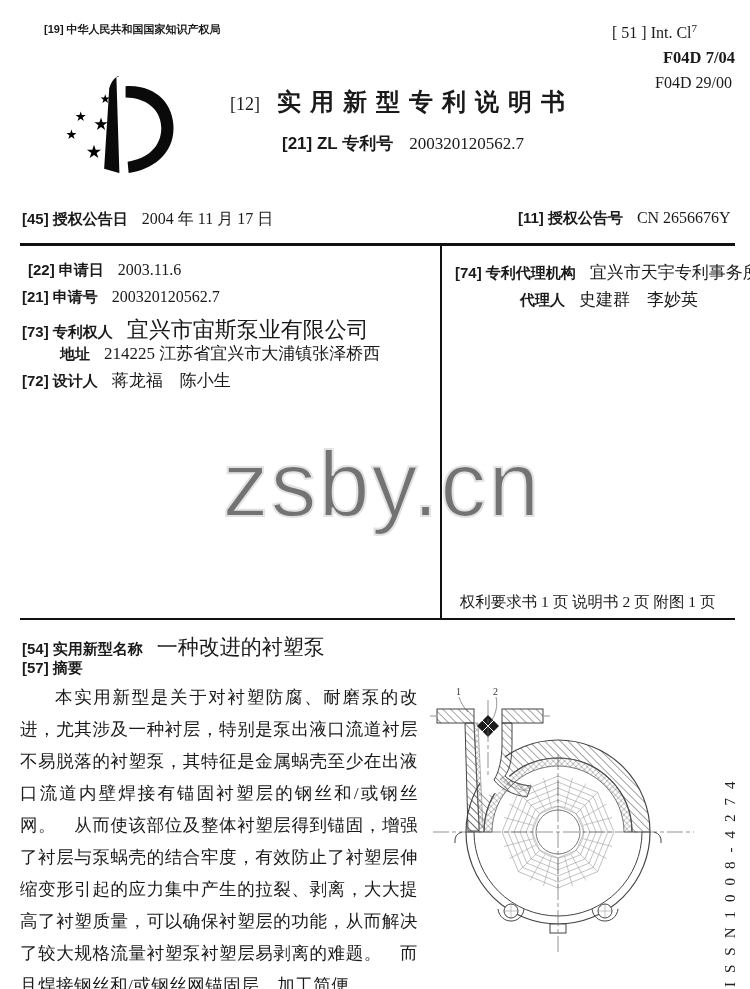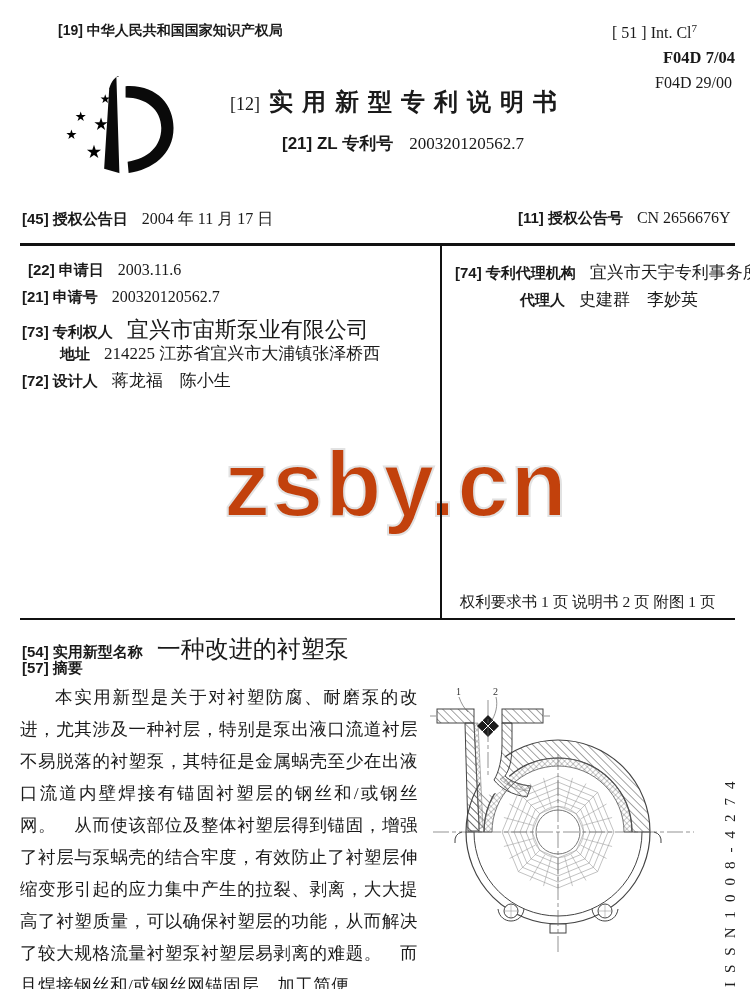--- a/index.html
+++ b/index.html
@@ -2,59 +2,59 @@
 <html><head>
 <meta charset="utf-8">
 <style>
   html,body{margin:0;padding:0;background:#fff;}
   .page{position:relative;width:750px;height:989px;background:#ffffff;overflow:hidden;
         font-family:"Liberation Serif","DejaVu Serif",serif;color:#1a1a1a;}
   .abs{position:absolute;}
   .heiti{font-family:"Liberation Sans","DejaVu Sans",sans-serif;font-weight:bold;}
   .serif{font-family:"Liberation Serif","DejaVu Serif",serif;}
   .rule{background:#111;}
-  .watermark{font-family:"Liberation Sans","DejaVu Sans",sans-serif;font-weight:bold;
-             color:#c2410c;-webkit-text-stroke:2px #e2e2e2;letter-spacing:2px;margin-left:12px;}
+  .watermark{font-family:"Liberation Sans","DejaVu Sans",sans-serif;font-weight:normal;
+             color:#737373;-webkit-text-stroke:2px #e2e2e2;letter-spacing:2px;}
   .vert-issn{writing-mode:vertical-rl;transform:rotate(180deg);letter-spacing:9px;
              font-size:15px;color:#222;}
   .info-line{font-size:15.5px;white-space:nowrap;}
   .info-line .lbl{font-family:"Liberation Sans","DejaVu Sans",sans-serif;font-weight:bold;font-size:15px;}
   .info-line .val{font-family:"Liberation Serif","DejaVu Serif",serif;margin-left:10px;font-size:16px;}
   .abstract{font-size:17.5px;line-height:32px;text-align:justify;text-indent:2em;
             letter-spacing:0.5px;}
 </style>
 </head>
 <body>
 
 <div class="page">
 
   <div class="abs watermark" style="left:212px;top:438px;width:340px;text-align:center;font-size:92px;line-height:1;z-index:0;">zsby.cn</div>
 
-  <div class="abs heiti" style="left:22px;top:22px;font-size:14px;z-index:2;padding-left:36px;">[19] 中华人民共和国国家知识产权局</div>
+  <div class="abs heiti" style="left:8px;top:22px;font-size:11px;z-index:2;padding-left:36px;">[19] 中华人民共和国国家知识产权局</div>
 
   <div class="abs serif" style="left:612px;top:22px;font-size:16px;z-index:2;">
     <span>[ 51 ] Int. Cl</span><sup style="font-size:11px;">7</sup>
   </div>
   <div class="abs serif" style="right:15px;top:48px;width:140px;text-align:right;font-size:16.5px;font-weight:bold;z-index:2;">F04D 7/04</div>
   <div class="abs serif" style="right:18px;top:74px;width:140px;text-align:right;font-size:16px;">F04D 29/00</div>
 
   <svg class="abs" style="left:58px;top:76px;" width="128" height="100" viewBox="0 0 125 98">
     <path d="M50,12 C52,5 56,1 59,0 L63,96 L45,91 Z" fill="#0a0a0a"></path>
     <path d="M57,1 L61,1 L64,96 L60,96 Z" fill="#ffffff"></path>
     <path d="M66,10 C96,8 113,28 113,51 C113,77 92,92 69,95 L68,84 C88,81 101,69 101,51 C101,33 86,21 66,21 Z" fill="#0a0a0a"></path>
     <text x="46" y="26" font-size="12" text-anchor="middle">★</text>
     <text x="22" y="44" font-size="13" text-anchor="middle">★</text>
     <text x="42" y="53" font-size="17" text-anchor="middle">★</text>
     <text x="13" y="62" font-size="13" text-anchor="middle">★</text>
     <text x="35" y="80" font-size="18" text-anchor="middle">★</text>
   </svg>
 
   <div class="abs" style="left:230px;top:86px;font-size:20px;white-space:nowrap;z-index:2;">
     <span class="serif" style="font-size:18px;">[12]</span>
-    <span class="heiti" style="font-size:24px;letter-spacing:9px;margin-left:4px;">实用新型专利说明书</span>
+    <span class="heiti" style="font-size:24px;letter-spacing:9px;margin-left:12px;">实用新型专利说明书</span>
   </div>
   <div class="abs" style="left:282px;top:132px;white-space:nowrap;z-index:2;">
     <span class="heiti" style="font-size:17px;">[21] ZL 专利号</span>
     <span class="serif" style="font-size:17px;margin-left:12px;">200320120562.7</span>
   </div>
 
   <div class="abs info-line" style="left:22px;top:209px;z-index:2;">
     <span class="lbl">[45] 授权公告日</span>
     <span class="val">2004 年 11 月 17 日</span>
   </div>
@@ -94,21 +94,21 @@
   </div>
   <div class="abs info-line" style="left:520px;top:288px;z-index:2;">
     <span class="lbl">代理人</span>
     <span class="val" style="font-size:17px;text-align:right;">史建群　李妙英</span>
   </div>
 
   <div class="abs serif" style="left:440px;top:592px;width:295px;text-align:center;font-size:15.5px;z-index:2;">权利要求书 1 页 说明书 2 页 附图 1 页</div>
 
   <div class="abs info-line" style="left:22px;top:633px;z-index:2;">
     <span class="lbl">[54] 实用新型名称</span>
-    <span class="val" style="font-size:24px;margin-top:25px;">一种改进的衬塑泵</span>
+    <span class="val" style="font-size:21px;margin-top:25px;">一种改进的衬塑泵</span>
   </div>
   <div class="abs heiti" style="left:22px;top:659px;font-size:15px;z-index:2;">[57] 摘要</div>
 
   <div class="abs abstract" style="left:20px;top:681px;width:398px;z-index:2;">本实用新型是关于对衬塑防腐、耐磨泵的改进，尤其涉及一种衬层，特别是泵出液口流道衬层不易脱落的衬塑泵，其特征是金属蜗壳至少在出液口流道内壁焊接有锚固衬塑层的钢丝和/或钢丝网。　从而使该部位及整体衬塑层得到锚固，增强了衬层与泵蜗壳的结合牢度，有效防止了衬塑层伸缩变形引起的应力集中产生的拉裂、剥离，大大提高了衬塑质量，可以确保衬塑层的功能，从而解决了较大规格流量衬塑泵衬塑层易剥离的难题。　而且焊接钢丝和/或钢丝网锚固层，加工简便。</div>
 
   <svg class="abs" style="left:426px;top:684px;z-index:1;" width="288" height="278" viewBox="0 0 288 278">
     <defs>
       <pattern id="h45" width="5.5" height="5.5" patternUnits="userSpaceOnUse" patternTransform="rotate(45)">
         <line x1="0" y1="0" x2="5.5" y2="0" stroke="#4a4a4a" stroke-width="1"></line>
       </pattern>

